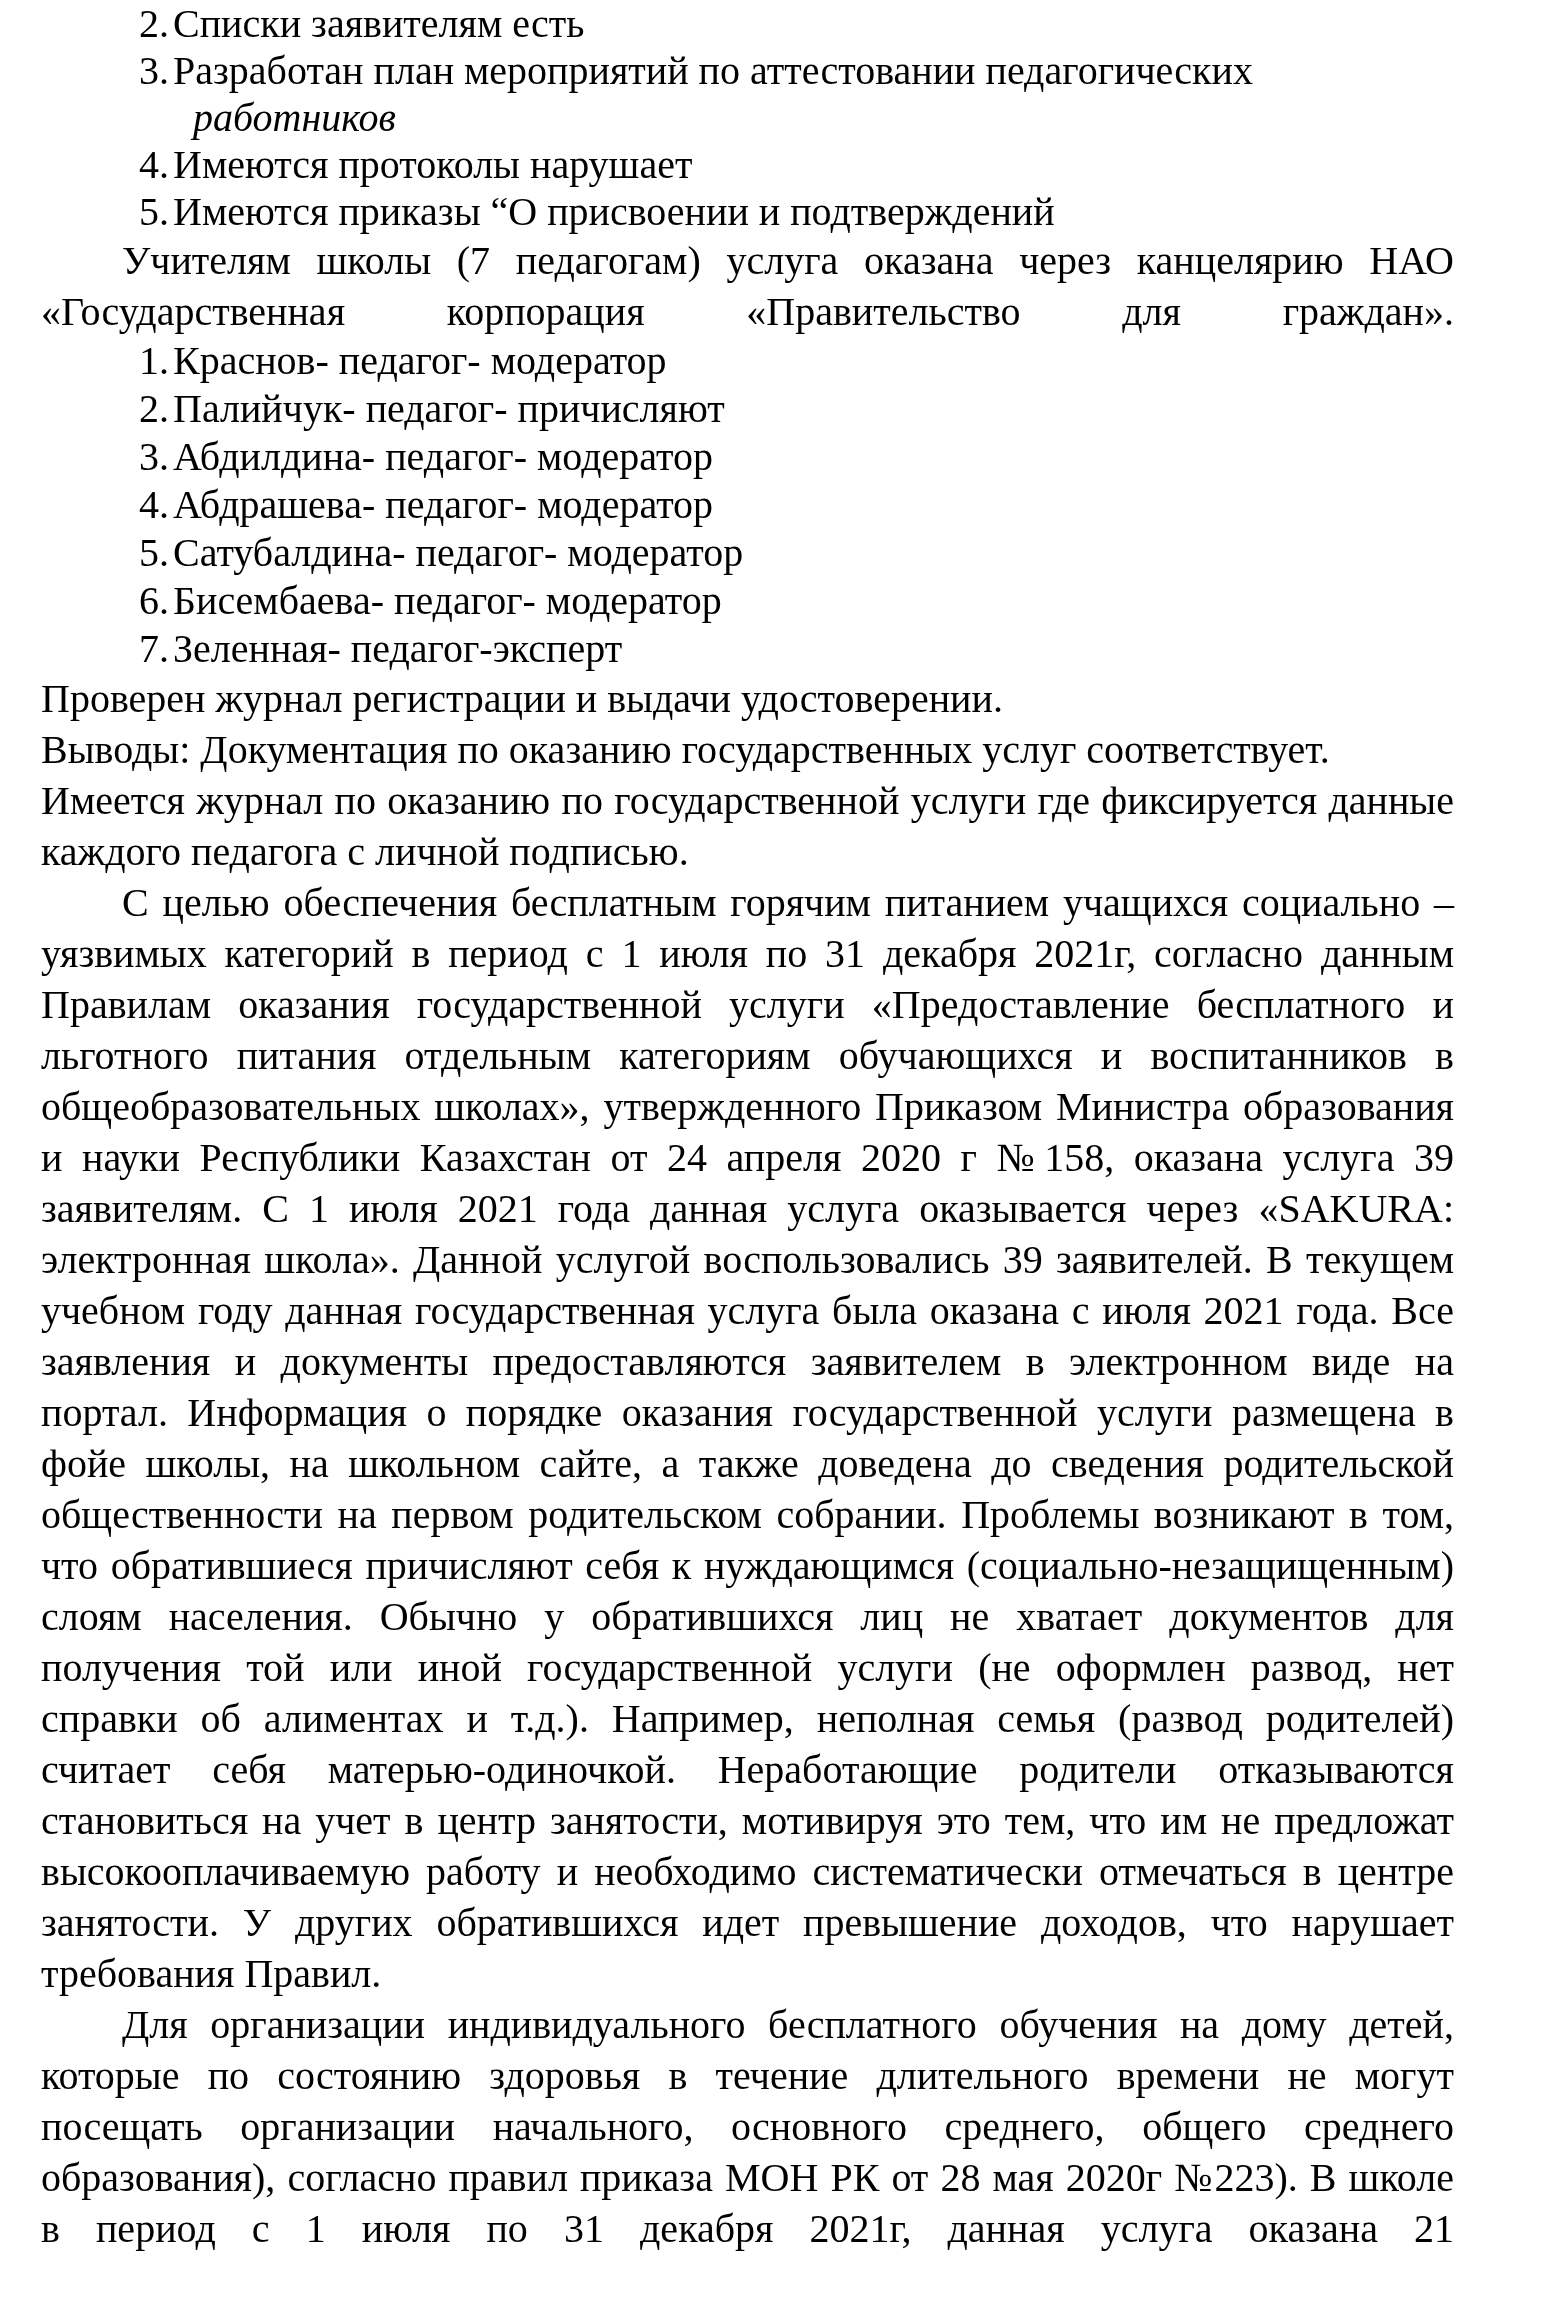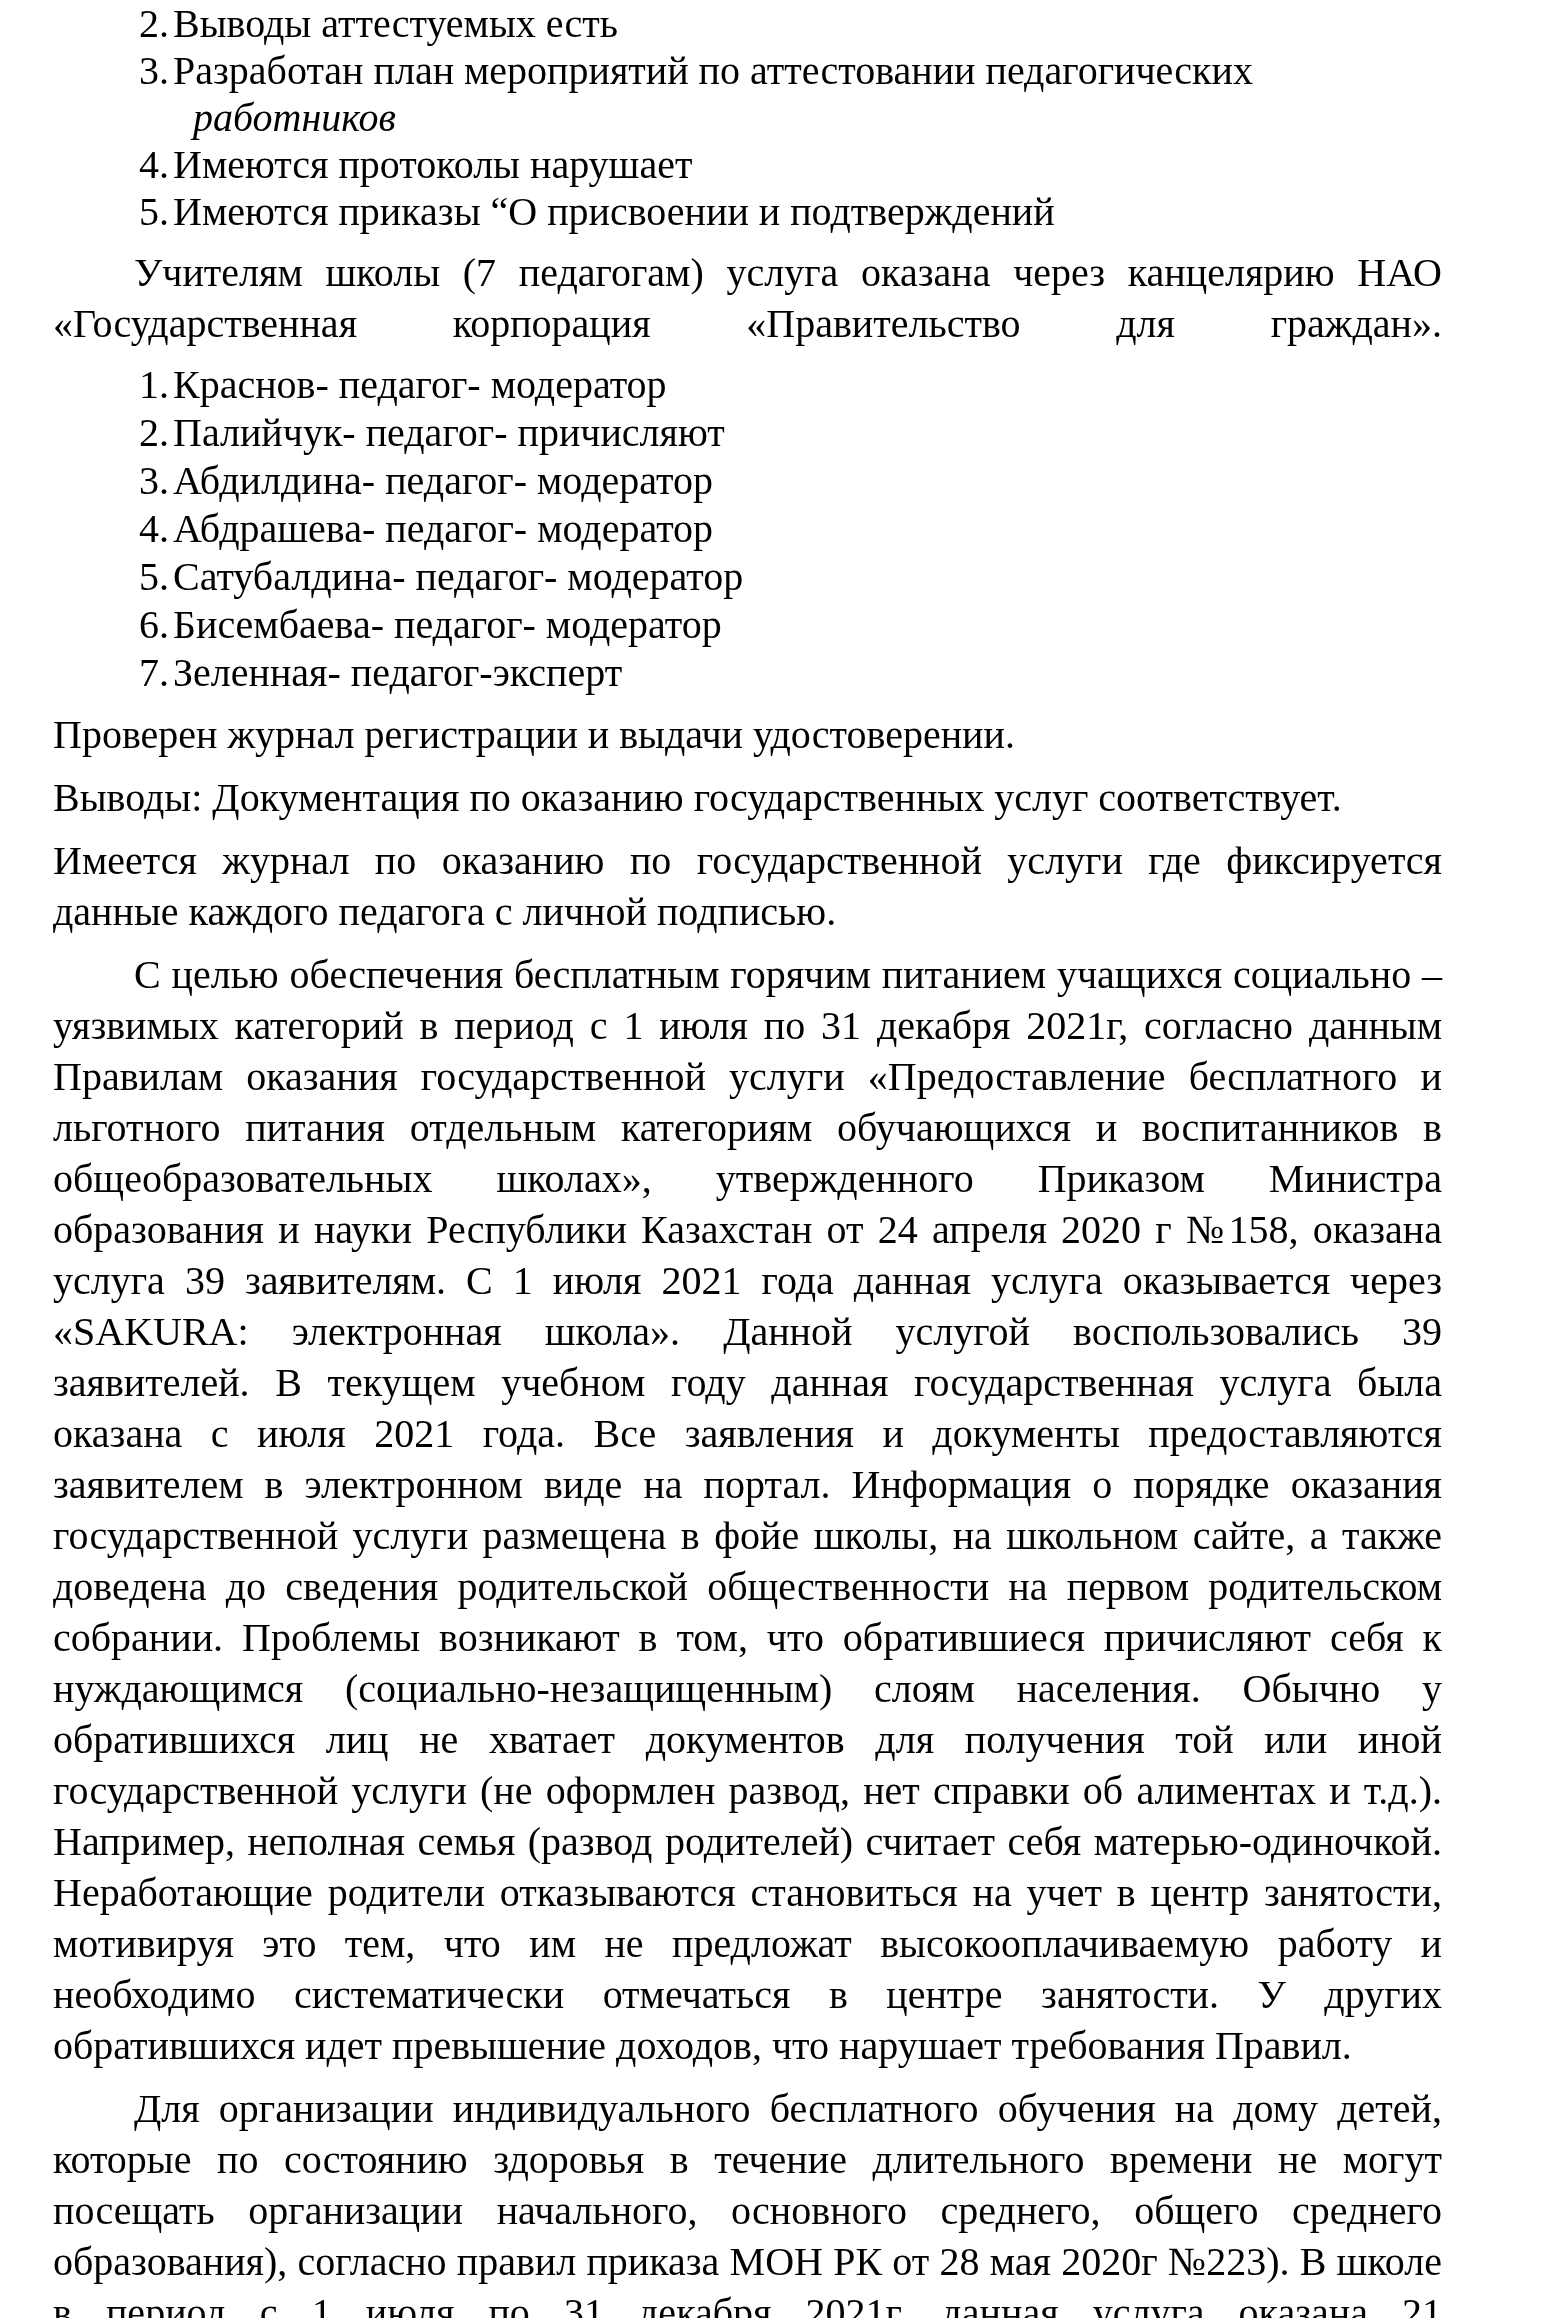--- a/index.html
+++ b/index.html
@@ -58,21 +58,21 @@
   .num-list.compact .li {
     line-height: 48px;
   }
 
   
   .para {
     font-size: 40px;
     line-height: 51px;
     text-align: justify;
     text-justify: inter-word;
-    margin: 12px;
+    margin: 0;
   }
   .para.indent {
     text-indent: 81px;
   }
   .para.flush {
     text-indent: 0;
   }
 
   
   .para.cut { text-align-last: justify; }
@@ -80,21 +80,21 @@
 </style>
 </head>
 <body>
 
 <div class="page">
 
   <div class="num-list">
 
     <div class="li">
       <span class="marker">2.</span>
-      <span class="itext">Выводы аттестуемых есть</span>
+      <span class="itext">Списки заявителям есть</span>
     </div>
 
     <div class="li">
       <span class="marker">3.</span>
       <span class="itext">Разработан план мероприятий по аттестовании педагогических</span>
       <span class="cont">работников</span>
     </div>
 
     <div class="li">
       <span class="marker">4.</span>

